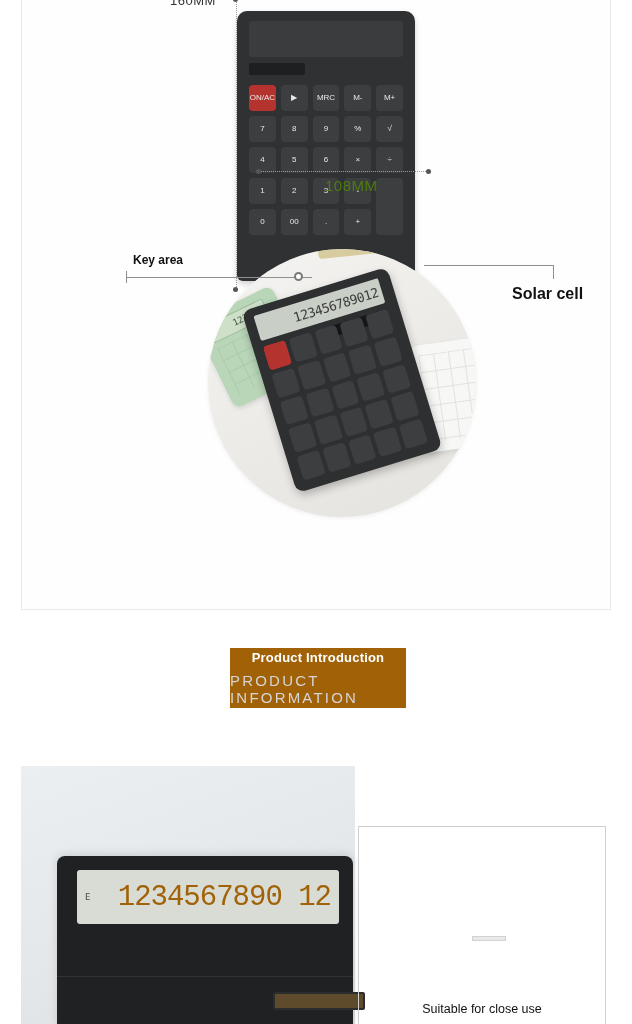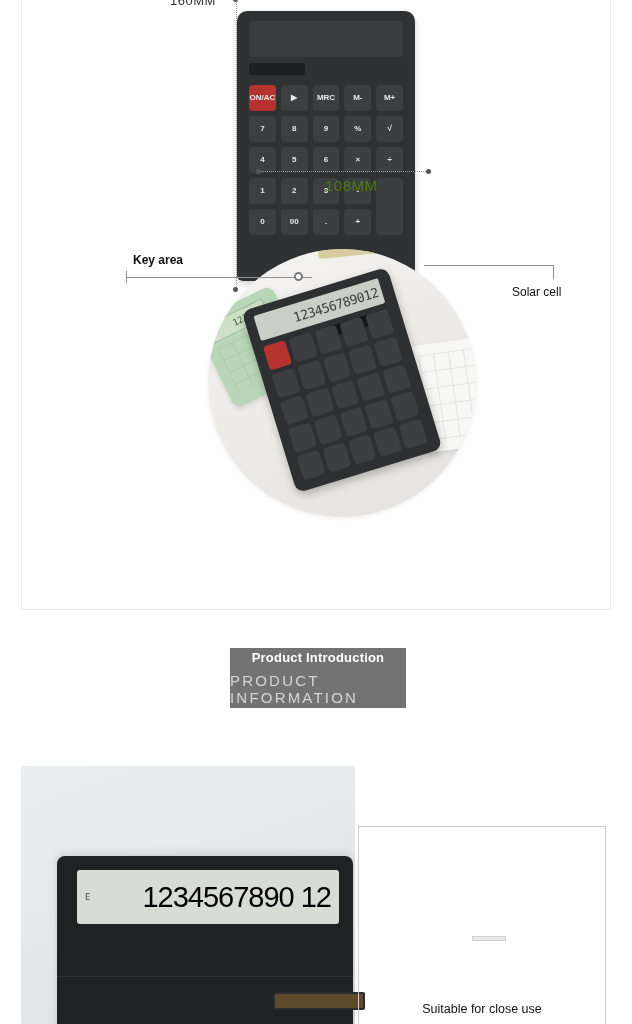--- a/index.html
+++ b/index.html
@@ -47,21 +47,20 @@
     border-radius: 2px;
   }
   .keys {
     position: absolute;
     left: 12px; top: 74px;
     width: 154px;
     display: grid;
     grid-template-columns: repeat(5, 1fr);
     grid-auto-rows: 26px;
     gap: 5px;
-    font-weight: bold;
   }
   .keys .k {
     background: #3c3e40;
     border-radius: 4px;
     color: #e8e8e8;
     font-size: 8px;
     display: flex;
     align-items: center;
     justify-content: center;
     line-height: 1;
@@ -265,31 +264,31 @@
   }
   .callout-right-tick {
     position: absolute;
     left: 531px; top: 384px;
     width: 1px; height: 14px;
     background: #8f8f8f;
   }
   .label-solar-cell {
     position: absolute;
     left: 490px; top: 404px;
-    font-size: 12px;
-    font-weight: normal;
+    font-size: 16px;
+    font-weight: bold;
     color: #111;
   }
 
   
   .section-banner {
     position: absolute;
     left: 230px; top: 648px;
     width: 176px; height: 60px;
-    background: #737373;
+    background: #a16207;
     display: flex;
     flex-direction: column;
     align-items: center;
     justify-content: center;
   }
   .section-banner .title {
     color: #ffffff;
     font-size: 13px;
     font-weight: bold;
     letter-spacing: 0.2px;
@@ -346,22 +345,22 @@
     justify-content: space-between;
     padding: 0 8px;
   }
   .bottom-calc .lcd .e {
     font-size: 9px;
     color: #4a4d47;
     font-family: "DejaVu Sans Mono", monospace;
   }
   .bottom-calc .lcd .digits {
     font-size: 29px;
-    color: #000000;
-    font-family: Liberation Sans, sans-serif;
+    color: #a16207;
+    font-family: Liberation Mono, monospace;
     letter-spacing: -1px;
     margin-left: 24px;
   }
   .bottom-calc .solarstrip {
     position: absolute;
     left: 216px; top: 136px;
     width: 92px; height: 18px;
     background: #5d4b2b;
     border: 2px solid #2a2c2e;
     border-radius: 2px;

